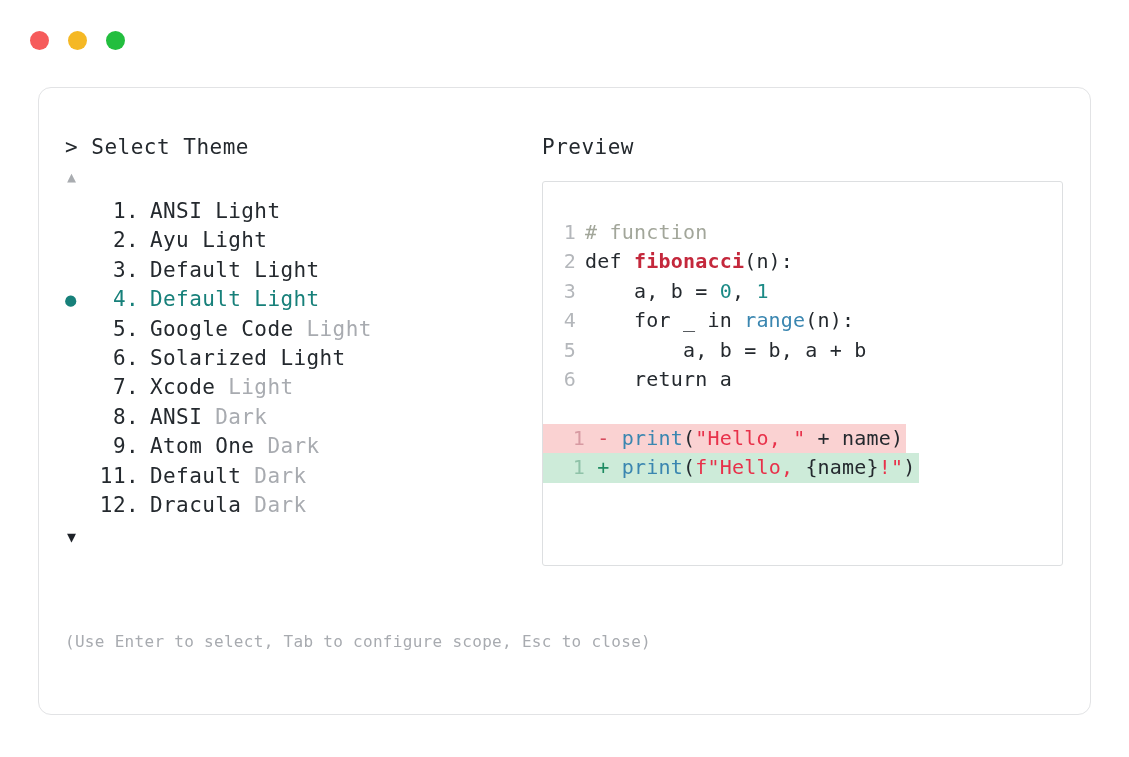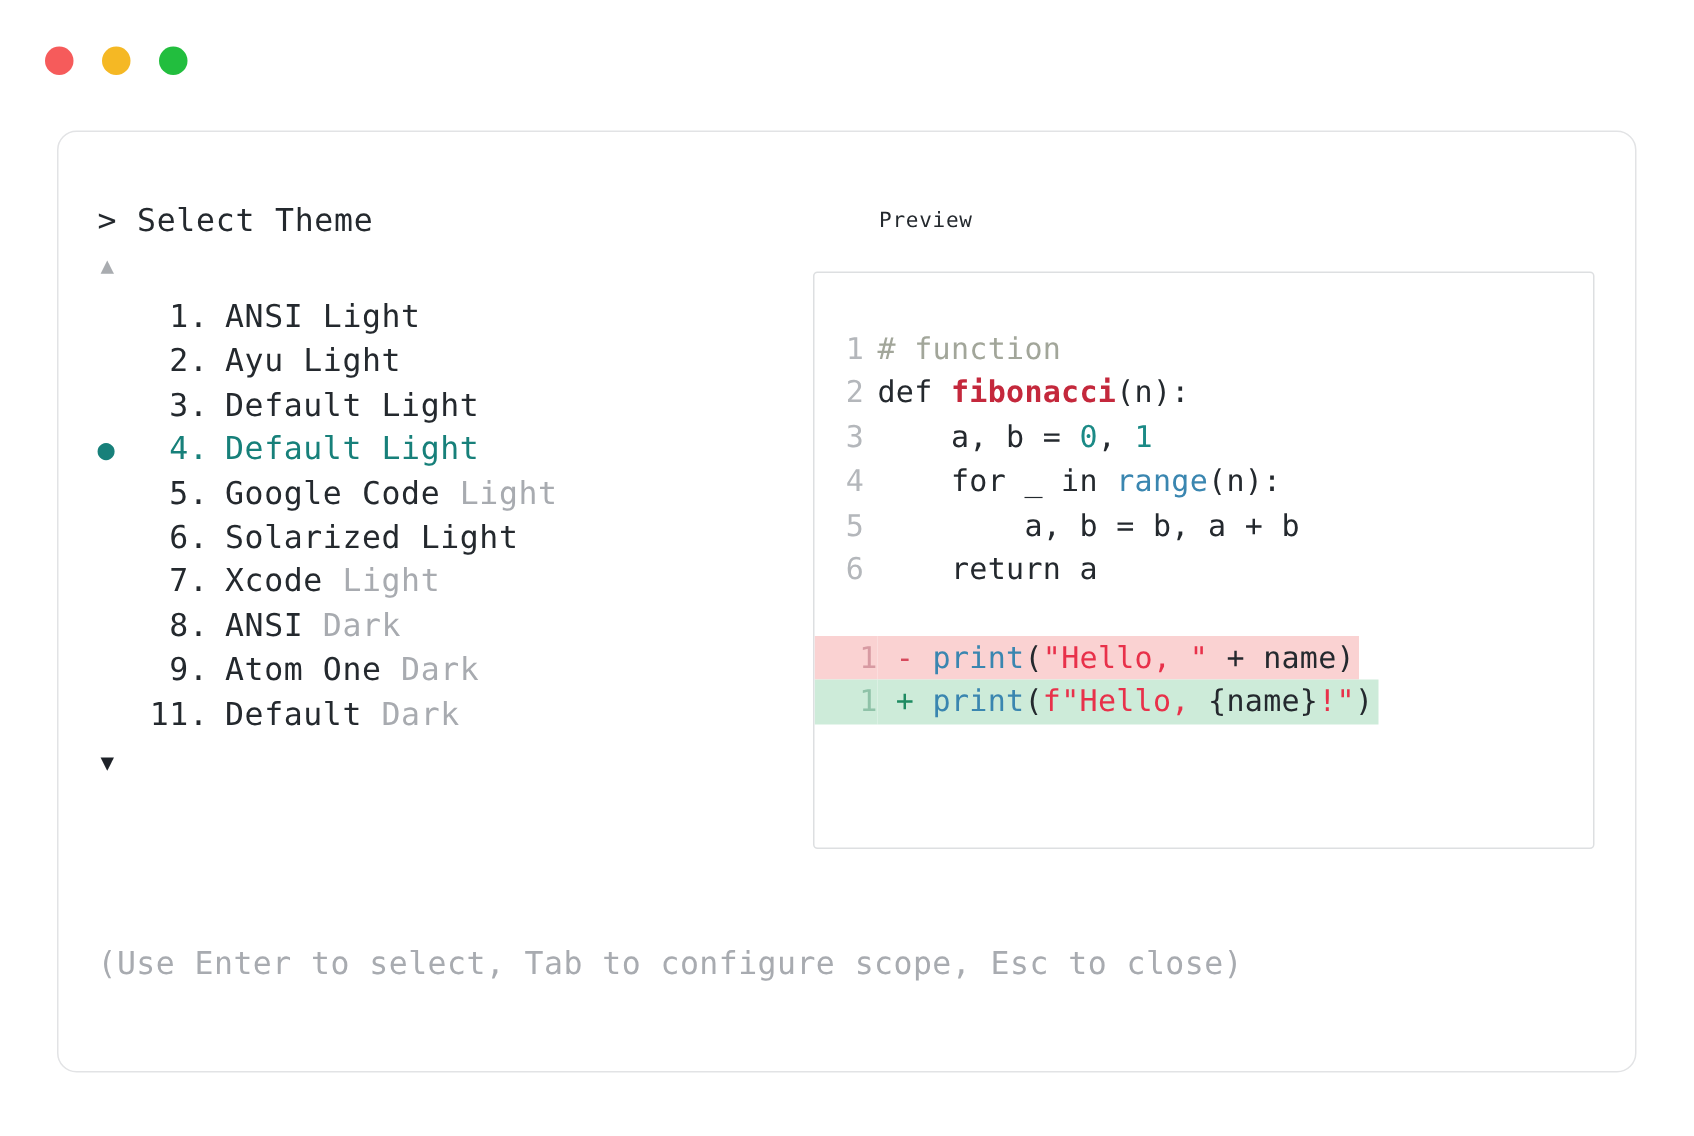--- a/index.html
+++ b/index.html
@@ -89,31 +89,30 @@
   .theme-row.selected .idx-cell,
   .theme-row.selected .name-cell,
   .theme-row.selected .name-cell .variant{color:var(--accent-teal);}
   .variant.dim{color:var(--text-muted);}
 
   .arrow-down-wrap{margin-top:9px;}
 
   
   .hint{
     position:absolute;left:26px;top:541px;
-    font-size:21px;line-height:26px;
+    font-size:16px;line-height:26px;
     color:var(--text-muted);
     letter-spacing:0.3px;white-space:pre;
   }
 
   
   .right-col{position:absolute;left:503px;top:46px;width:525px;}
   .preview-label{
-    font-size:14px;line-height:26px;letter-spacing:0.5px;
+    font-size:21px;line-height:26px;letter-spacing:0.5px;
     color:var(--text-dark);
-    margin-left:44px;
   }
   .preview-panel{
     margin-top:21px;
     width:521px;height:385px;
     border:1px solid var(--panel-border);
     border-radius:3px;
     background:#fff;
     padding:36px 0 0 0;
     overflow:hidden;
   }
@@ -174,20 +173,21 @@
             <div class="theme-row"><span class="bullet-cell"></span><span class="idx-cell">1.</span><span class="name-cell"><span>ANSI Light</span></span></div>
             <div class="theme-row"><span class="bullet-cell"></span><span class="idx-cell">2.</span><span class="name-cell"><span>Ayu Light</span></span></div>
             <div class="theme-row"><span class="bullet-cell"></span><span class="idx-cell">3.</span><span class="name-cell"><span>Default Light</span></span></div>
             <div class="theme-row selected"><span class="bullet-cell">●</span><span class="idx-cell">4.</span><span class="name-cell"><span>Default Light</span></span></div>
             <div class="theme-row"><span class="bullet-cell"></span><span class="idx-cell">5.</span><span class="name-cell"><span>Google Code </span><span class="variant dim">Light</span></span></div>
             <div class="theme-row"><span class="bullet-cell"></span><span class="idx-cell">6.</span><span class="name-cell"><span>Solarized Light</span></span></div>
             <div class="theme-row"><span class="bullet-cell"></span><span class="idx-cell">7.</span><span class="name-cell"><span>Xcode </span><span class="variant dim">Light</span></span></div>
             <div class="theme-row"><span class="bullet-cell"></span><span class="idx-cell">8.</span><span class="name-cell"><span>ANSI </span><span class="variant dim">Dark</span></span></div>
             <div class="theme-row"><span class="bullet-cell"></span><span class="idx-cell">9.</span><span class="name-cell"><span>Atom One </span><span class="variant dim">Dark</span></span></div>
             <div class="theme-row"><span class="bullet-cell"></span><span class="idx-cell">11.</span><span class="name-cell"><span>Default </span><span class="variant dim">Dark</span></span></div>
+            <div class="theme-row"><span class="bullet-cell"></span><span class="idx-cell">12.</span><span class="name-cell"><span>Dracula </span><span class="variant dim">Dark</span></span></div>
           </div>
 
         <div class="arrow-down-wrap">
           <div class="scroll-arrow down">▼</div>
         </div>
       </div>
 
       <div class="hint">(Use Enter to select, Tab to configure scope, Esc to close)</div>
 
       <div class="right-col">

